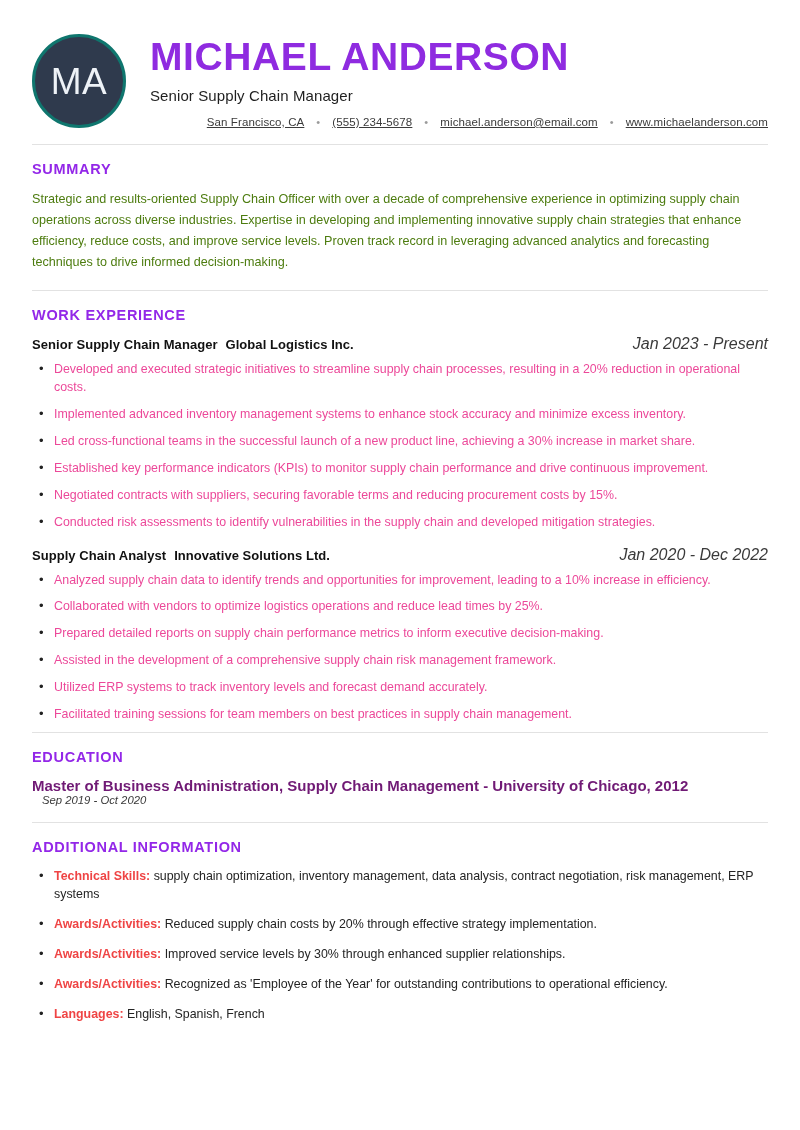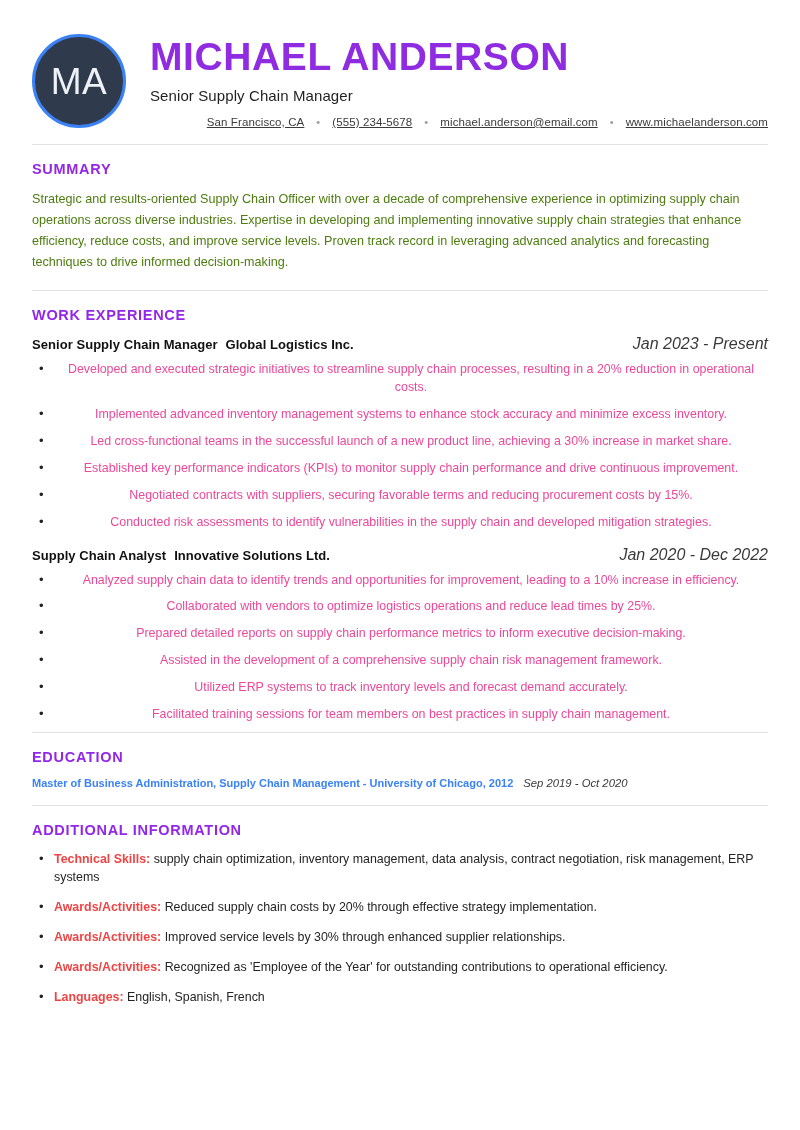--- a/index.html
+++ b/index.html
@@ -31,21 +31,21 @@
     align-items: flex-start;
     padding-top: 30px;
     padding-bottom: 16px;
   }
   .avatar {
     width: 94px;
     height: 94px;
     min-width: 94px;
     border-radius: 50%;
     background: #2f3a4d;
-    border: 3px solid #3b82f6;
+    border: 3px solid #0f766e;
     display: flex;
     align-items: center;
     justify-content: center;
     margin-top: 4px;
   }
   .avatar-initials {
     color: #eef2f7;
     font-size: 37px;
     font-weight: 400;
     letter-spacing: 0.5px;
@@ -104,21 +104,21 @@
 
   .summary-text {
     font-size: 12.6px;
     line-height: 1.68;
     color: #4d7c0f;
     margin: 0 0 16px 0;
     max-width: 742px;
   }
 
   
-  .job { margin-bottom: 4px; text-align: center; }
+  .job { margin-bottom: 4px; }
   .job-head {
     display: flex;
     align-items: baseline;
     justify-content: space-between;
     margin-bottom: 7px;
   }
   .job-head-left {
     font-size: 13px;
     font-weight: bold;
     color: #111111;
@@ -156,23 +156,23 @@
   .job:last-of-type ul.bullets { margin-bottom: 0; }
 
   
   .edu-line {
     display: flex;
     align-items: baseline;
     flex-wrap: wrap;
     margin: 0 0 16px 0;
   }
   .edu-degree {
-    font-size: 11px;
-    font-weight: bold;
-    color: #3b82f6;
+    font-size: 15px;
+    font-weight: bold;
+    color: #701a75;
   }
   .edu-dates {
     font-size: 11.3px;
     font-style: italic;
     color: #3a3a3a;
     margin-left: 10px;
     white-space: nowrap;
   }
 
   

